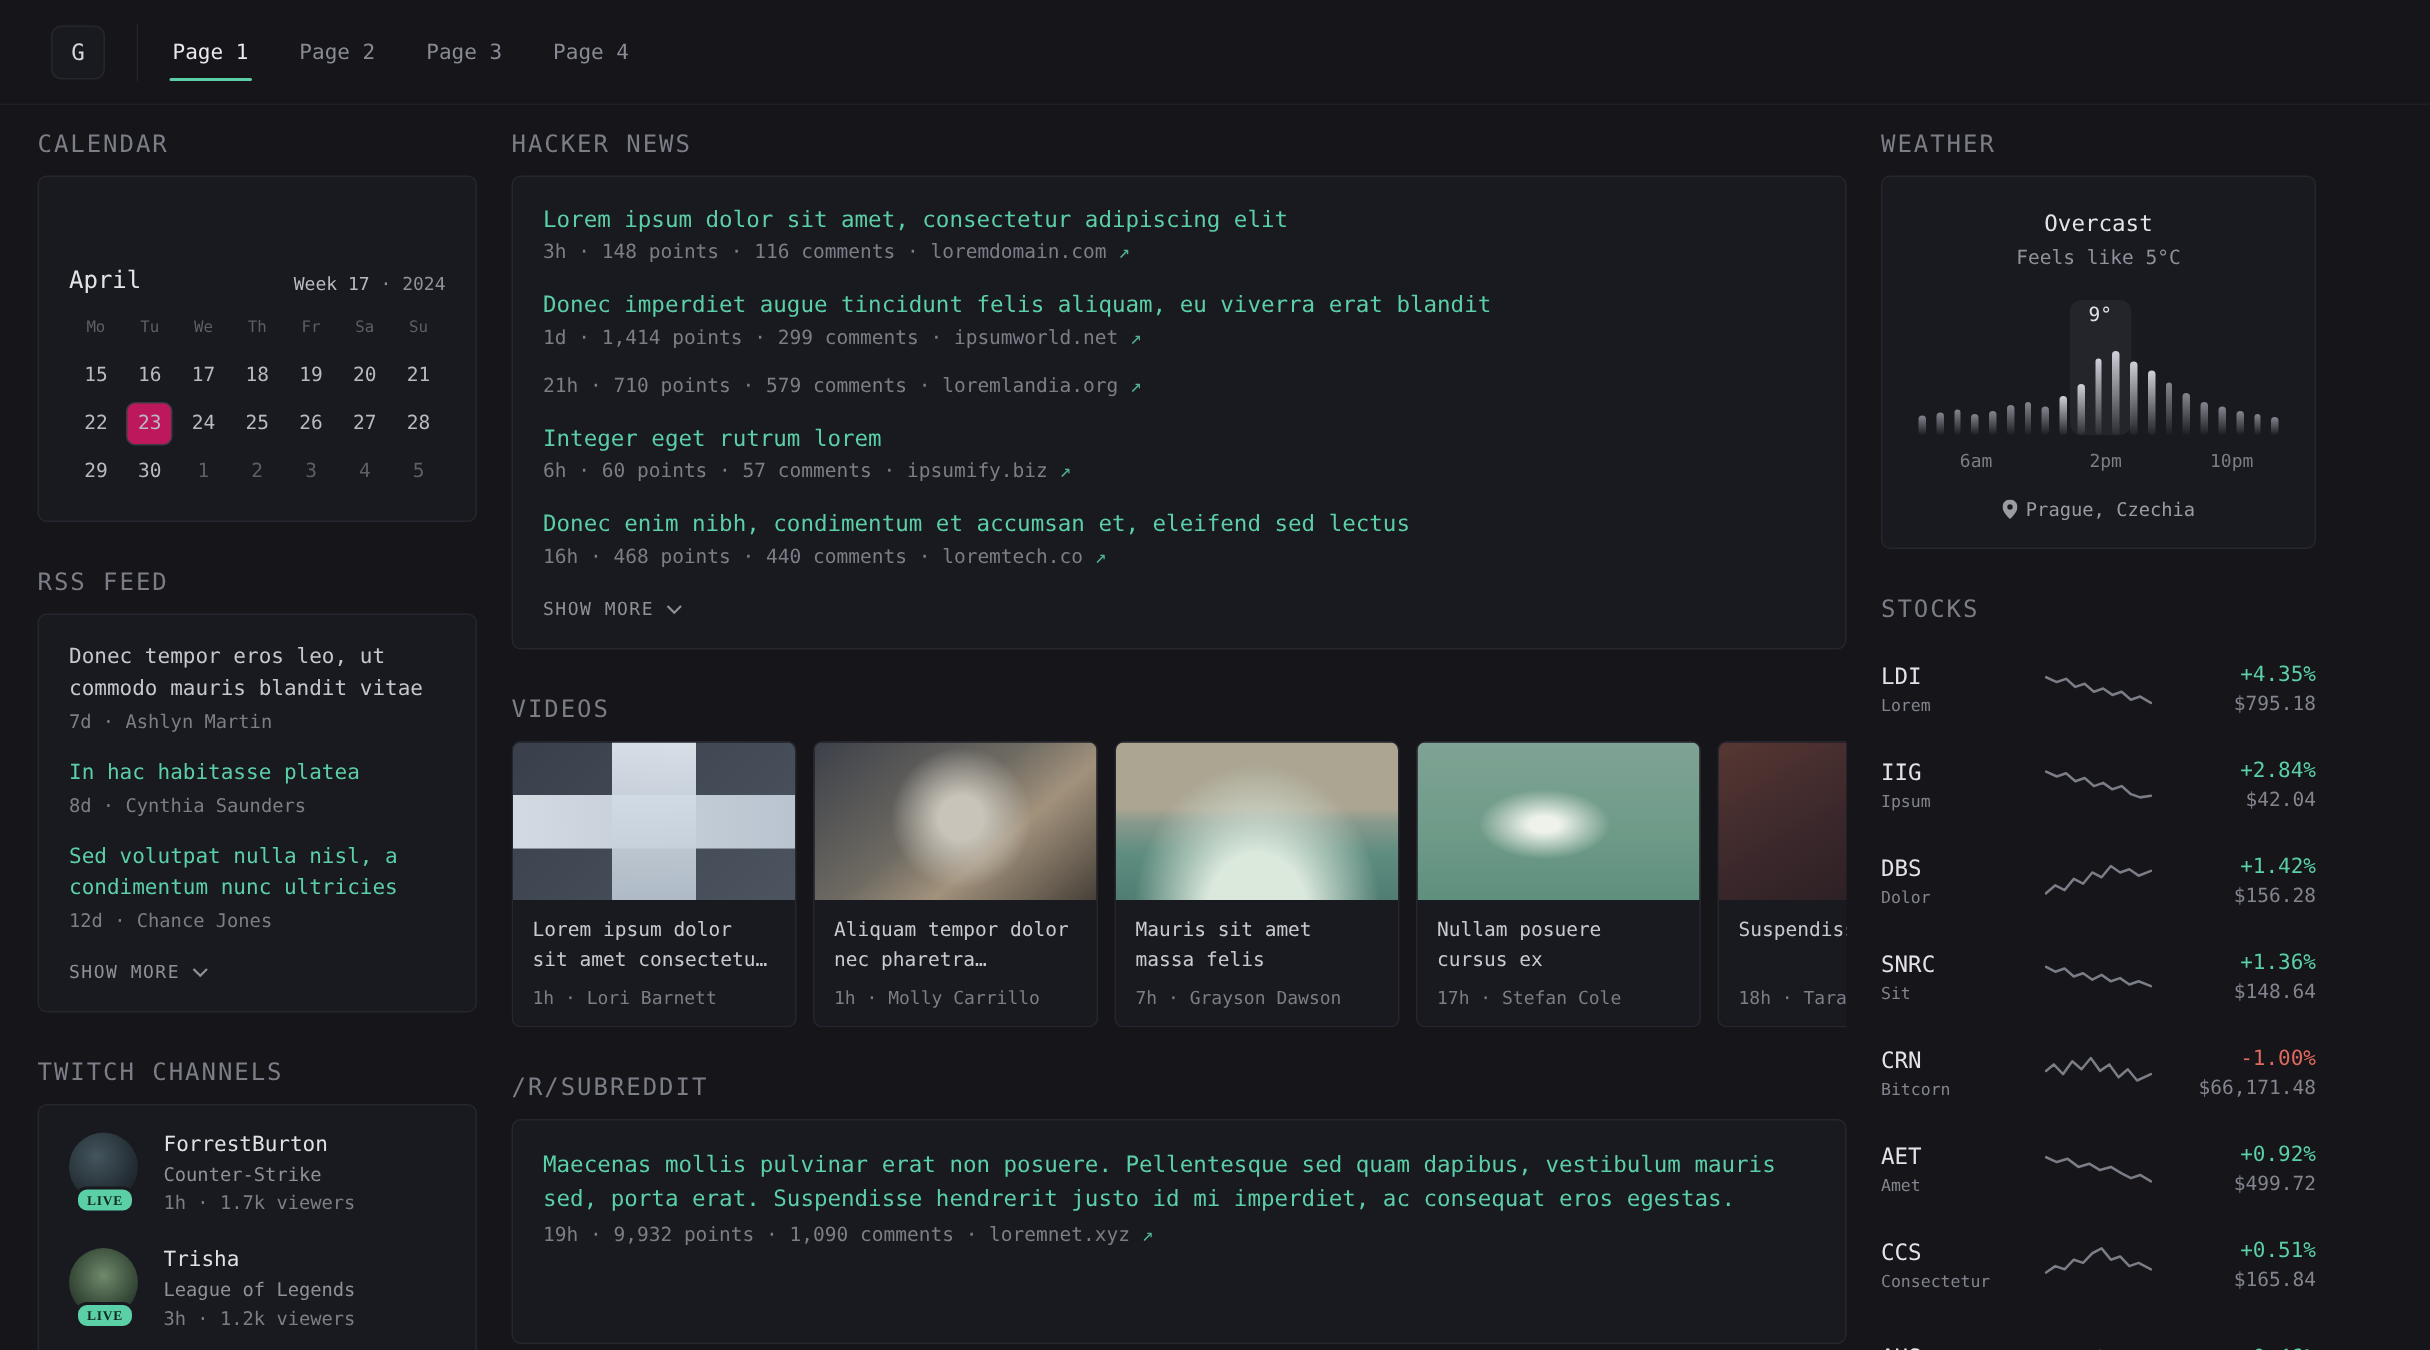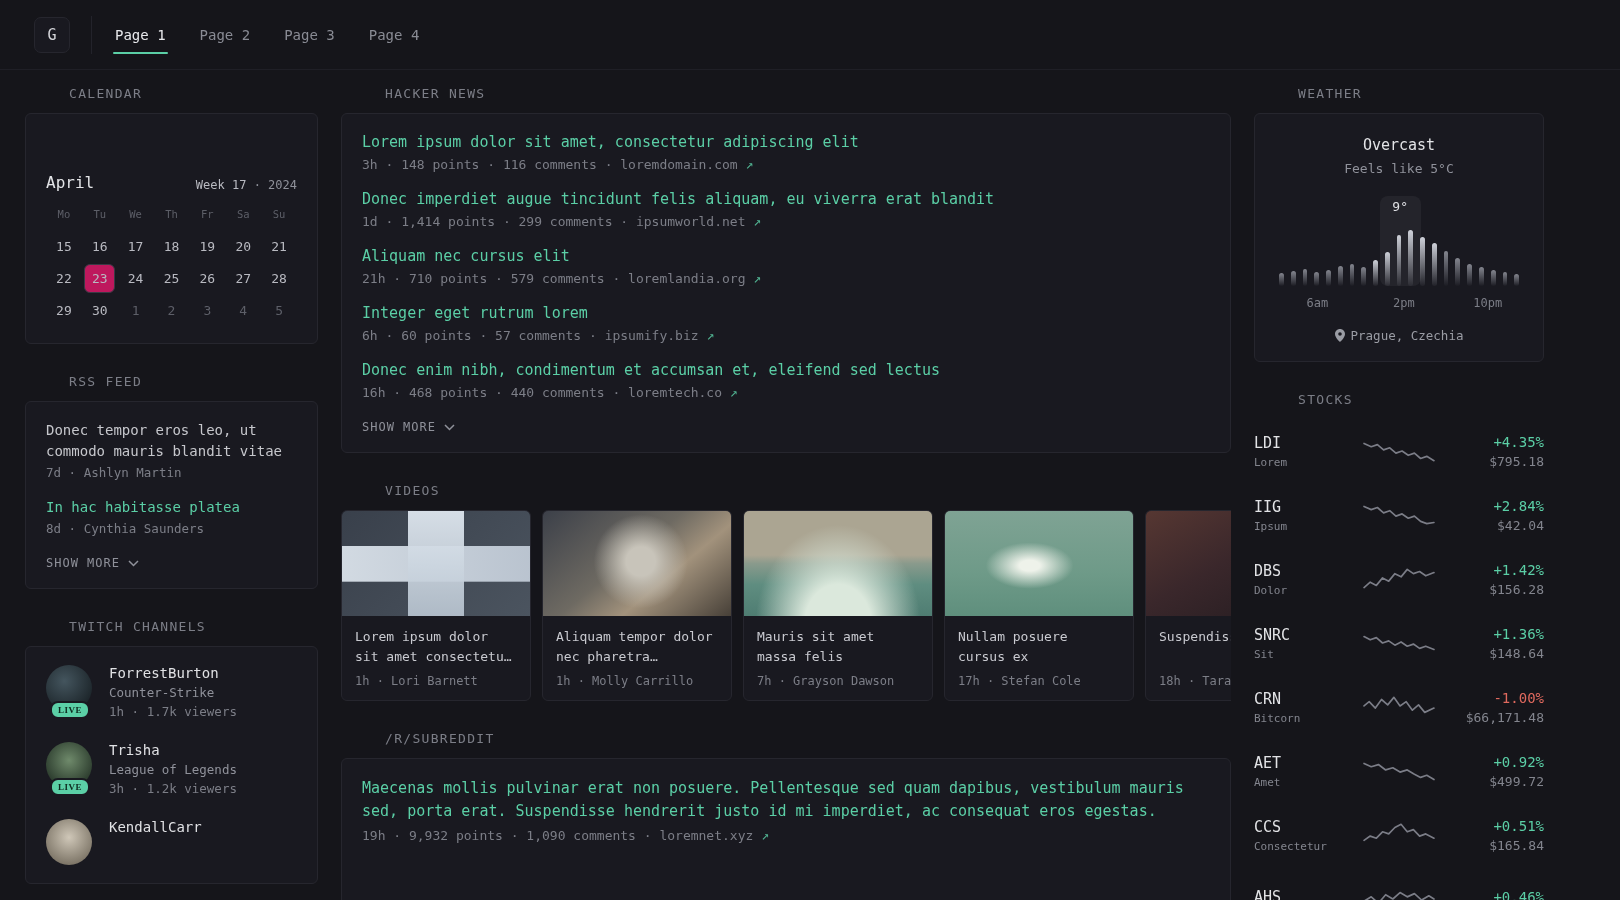--- a/index.html
+++ b/index.html
@@ -24,21 +24,21 @@
         display:flex;align-items:center;justify-content:center;font-size:15px;color:var(--text);cursor:pointer;}
   .vsep{width:1px;height:38px;background:#23232b;margin:0 21px;}
   .tabs{display:flex;gap:30px;height:70px;align-items:stretch;}
   .tab{display:flex;align-items:center;color:#898b94;font-size:14px;cursor:pointer;position:relative;padding:0 2px;}
   .tab.active{color:#e8e9ec;}
   .tab.active::after{content:"";position:absolute;left:0;right:0;bottom:16px;height:2px;background:var(--accent);border-radius:1px;}
 
   
   .main{display:grid;grid-template-columns:293px 890px 290px;column-gap:23px;padding:16px 0 0 25px;align-items:start;}
   .col{display:flex;flex-direction:column;gap:30px;min-width:0;}
-  .wlabel{font-size:13px;letter-spacing:1.3px;color:var(--dimmer);margin-bottom:12px;margin-left:44px;}
+  .wlabel{font-size:16px;letter-spacing:1.3px;color:var(--dimmer);margin-bottom:12px;}
   .card{background:var(--card);border:1px solid var(--border);border-radius:6px;padding:18px 20px;}
 
   
   .cal-head{display:flex;justify-content:space-between;align-items:flex-end;margin-top:41px;}
   .cal-month{font-size:16px;color:var(--text-bright);}
   .cal-meta{font-size:12px;color:var(--dim);}
   .cal-meta .week{color:#b9bac1;}
   .cal-grid{display:grid;grid-template-columns:repeat(7,1fr);margin-top:16px;row-gap:3px;}
   .cal-dow{font-size:10.5px;color:var(--faint);text-align:center;padding-bottom:9px;}
   .cal-cell{font-size:13px;color:#b9bac1;height:29px;display:flex;align-items:center;justify-content:center;}
@@ -189,20 +189,24 @@
         <div class="wlabel">RSS FEED</div>
         <div class="card">
           <div class="feed-item">
             <div class="feed-title read">Donec tempor eros leo, ut commodo mauris blandit vitae</div>
             <div class="feed-meta">7d · Ashlyn Martin</div>
           </div>
           <div class="feed-item">
             <div class="feed-title">In hac habitasse platea</div>
             <div class="feed-meta">8d · Cynthia Saunders</div>
           </div>
+          <div class="feed-item">
+            <div class="feed-title">Sed volutpat nulla nisl, a condimentum nunc ultricies</div>
+            <div class="feed-meta">12d · Chance Jones</div>
+          </div>
           <div class="show-more">
             <span>SHOW MORE</span>
             <svg width="11" height="7" viewBox="0 0 11 7">
                 <path d="M1 1l4.5 4.5L10 1" fill="none" stroke="currentColor" stroke-width="1.5"></path>
               </svg>
           </div>
         </div>
       </div>
 
       <div class="widget">
@@ -256,21 +260,20 @@
             </div>
           </div>
           <div class="feed-item">
             <div class="feed-title">Donec imperdiet augue tincidunt felis aliquam, eu viverra erat blandit</div>
             <div class="feed-meta">
               <span>1d · 1,414 points · 299 comments · ipsumworld.net</span>
               <span class="ext">↗</span>
             </div>
           </div>
           <div class="feed-item">
-            <div class="feed-title">Aliquam nec cursus elit</div>
             <div class="feed-meta">
               <span>21h · 710 points · 579 comments · loremlandia.org</span>
               <span class="ext">↗</span>
             </div>
           </div>
           <div class="feed-item">
             <div class="feed-title">Integer eget rutrum lorem</div>
             <div class="feed-meta">
               <span>6h · 60 points · 57 comments · ipsumify.biz</span>
               <span class="ext">↗</span>

